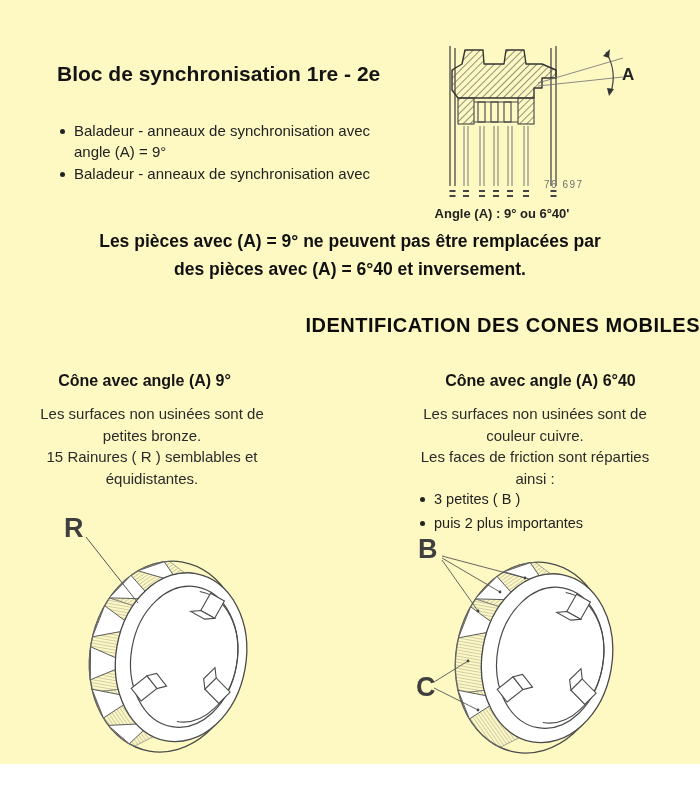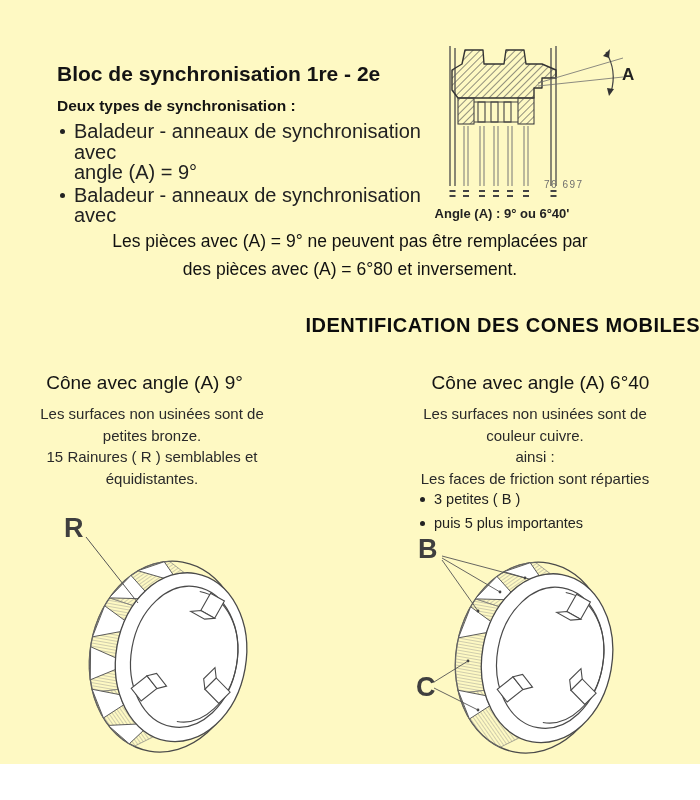--- a/index.html
+++ b/index.html
@@ -7,41 +7,40 @@
   .page {
     position:relative; width:700px; height:764px; background:#fef9c3;
     font-family:"Liberation Sans", sans-serif; color:#1a1a1a; overflow:hidden;
   }
   .abs { position:absolute; }
   .title { left:57px; top:62px; font-size:21px; font-weight:700; color:#141414; }
   .subtitle { left:57px; top:97px; font-size:15.5px; font-weight:700; color:#141414; }
   .intro-list { left:60px; top:121px; width:390px; }
   .b-item { display:flex; margin-bottom:2px; }
   .b-dot { width:5px; height:5px; border-radius:50%; background:#222; margin:8px 9px 0 0; flex:none; }
-  .b-text { font-size:20px; line-height:20.5px; color:#222; }
+  .b-text { font-size:15px; line-height:20.5px; color:#222; }
   .partnum { left:544px; top:179px; font-size:10px; letter-spacing:1.5px; color:#6e6e6e; }
   .diag-caption { left:416px; top:206px; width:172px; text-align:center; font-size:13px; font-weight:600; color:#222; }
-  .warning { left:0; top:227px; width:700px; text-align:center; font-size:17.5px; font-weight:400; line-height:28px; color:#111; }
+  .warning { left:0; top:227px; width:700px; text-align:center; font-size:17.5px; font-weight:700; line-height:28px; color:#111; }
   .main-heading { left:0; top:314px; width:700px; text-align:right; font-size:20px; font-weight:700; letter-spacing:0.5px; color:#0d0d0d; }
-  .col-heading { top:372px; width:285px; text-align:center; font-size:19px; font-weight:400; color:#141414; }
+  .col-heading { top:372px; width:285px; text-align:center; font-size:16px; font-weight:700; color:#141414; }
   .col-heading.l { left:2px; } .col-heading.r { left:398px; }
   .col-body { top:403px; text-align:center; font-size:15px; line-height:21.5px; color:#2a2a2a; }
   .col-body.l { left:2px; width:300px; } .col-body.r { left:390px; width:290px; }
   .col-bullets { left:420px; top:489px; }
   .col-bullets .b-text { font-size:14.5px; line-height:21.5px; }
   .col-bullets .b-dot { margin-top:8px; }
   svg text { font-family:"Liberation Sans", sans-serif; }
 </style>
 </head>
 <body>
 
 <div class="page">
 
   <h1 class="abs title">Bloc de synchronisation 1re - 2e</h1>
-  <h2 class="abs subtitle">Deux types de synchronisation :</h2>
 
   <div class="abs intro-list">
     <div class="b-item">
       <span class="b-dot"></span>
       <span class="b-text">
         <div>Baladeur - anneaux de synchronisation avec</div>
         <div>angle (A) = 9°</div>
       </span>
     </div>
     <div class="b-item">
@@ -100,48 +99,48 @@
       <polygon points="165,28 172,21 171,30" fill="#333"></polygon>
       <polygon points="169,60 176,61 171,68" fill="#333"></polygon>
       <text x="184" y="52" font-size="17" font-weight="bold" fill="#222">A</text>
     </g>
   </svg>
   <span class="abs partnum">76 697</span>
   <div class="abs diag-caption">Angle (A) : 9° ou 6°40'</div>
 
   <div class="abs warning">
     <div>Les pièces avec (A) = 9° ne peuvent pas être remplacées par</div>
-    <div>des pièces avec (A) = 6°80 et inversement.</div>
+    <div>des pièces avec (A) = 6°40 et inversement.</div>
   </div>
 
   <h2 class="abs main-heading">IDENTIFICATION DES CONES MOBILES</h2>
 
   <h3 class="abs col-heading l">Cône avec angle (A) 9°</h3>
   <div class="abs col-body l">
     <div>Les surfaces non usinées sont de</div>
     <div>petites bronze.</div>
     <div>15 Rainures ( R ) semblables et</div>
     <div>équidistantes.</div>
   </div>
 
   <h3 class="abs col-heading r">Cône avec angle (A) 6°40</h3>
   <div class="abs col-body r">
     <div>Les surfaces non usinées sont de</div>
     <div>couleur cuivre.</div>
+    <div>Les faces de friction sont réparties</div>
     <div>ainsi :</div>
-    <div>Les faces de friction sont réparties</div>
   </div>
   <div class="abs col-bullets">
     <div class="b-item">
       <span class="b-dot"></span>
       <span class="b-text">3 petites ( B )</span>
     </div>
     <div class="b-item">
       <span class="b-dot"></span>
-      <span class="b-text">puis 5 plus importantes</span>
+      <span class="b-text">puis 2 plus importantes</span>
     </div>
   </div>
 
   <svg class="abs" style="left:40px; top:503px;" width="250" height="280" viewBox="0 0 250 280">
     <defs>
       <pattern id="r1pa" width="3" height="3" patternUnits="userSpaceOnUse" patternTransform="rotate(45)">
         <line x1="0" y1="0" x2="0" y2="3" stroke="#8a8a8a" stroke-width="0.8"></line>
         </pattern>
       <pattern id="r1pb" width="3" height="3" patternUnits="userSpaceOnUse" patternTransform="rotate(90)">
         <line x1="0" y1="0" x2="0" y2="3" stroke="#8a8a8a" stroke-width="0.8"></line>

